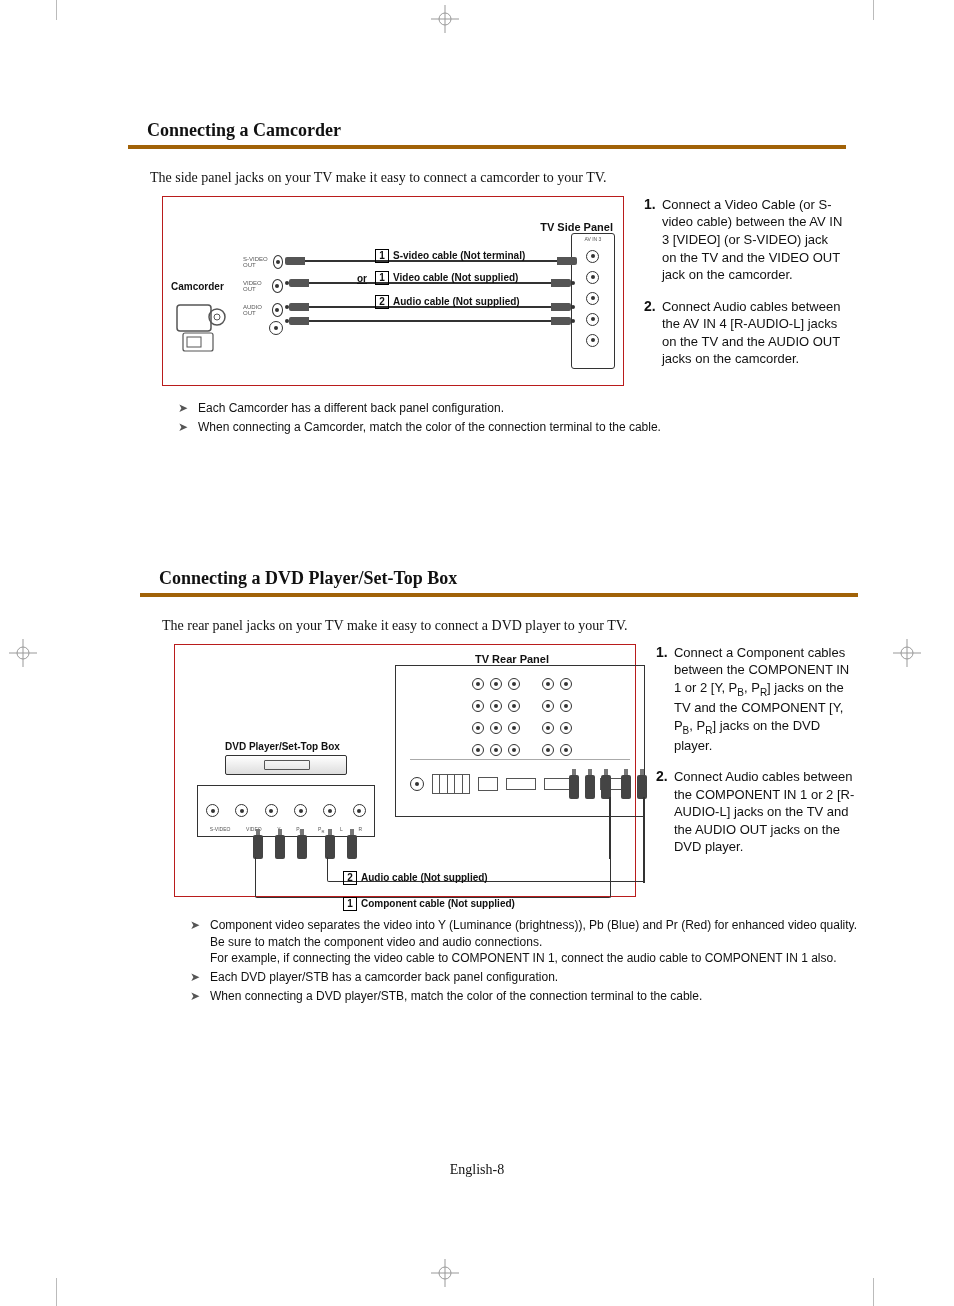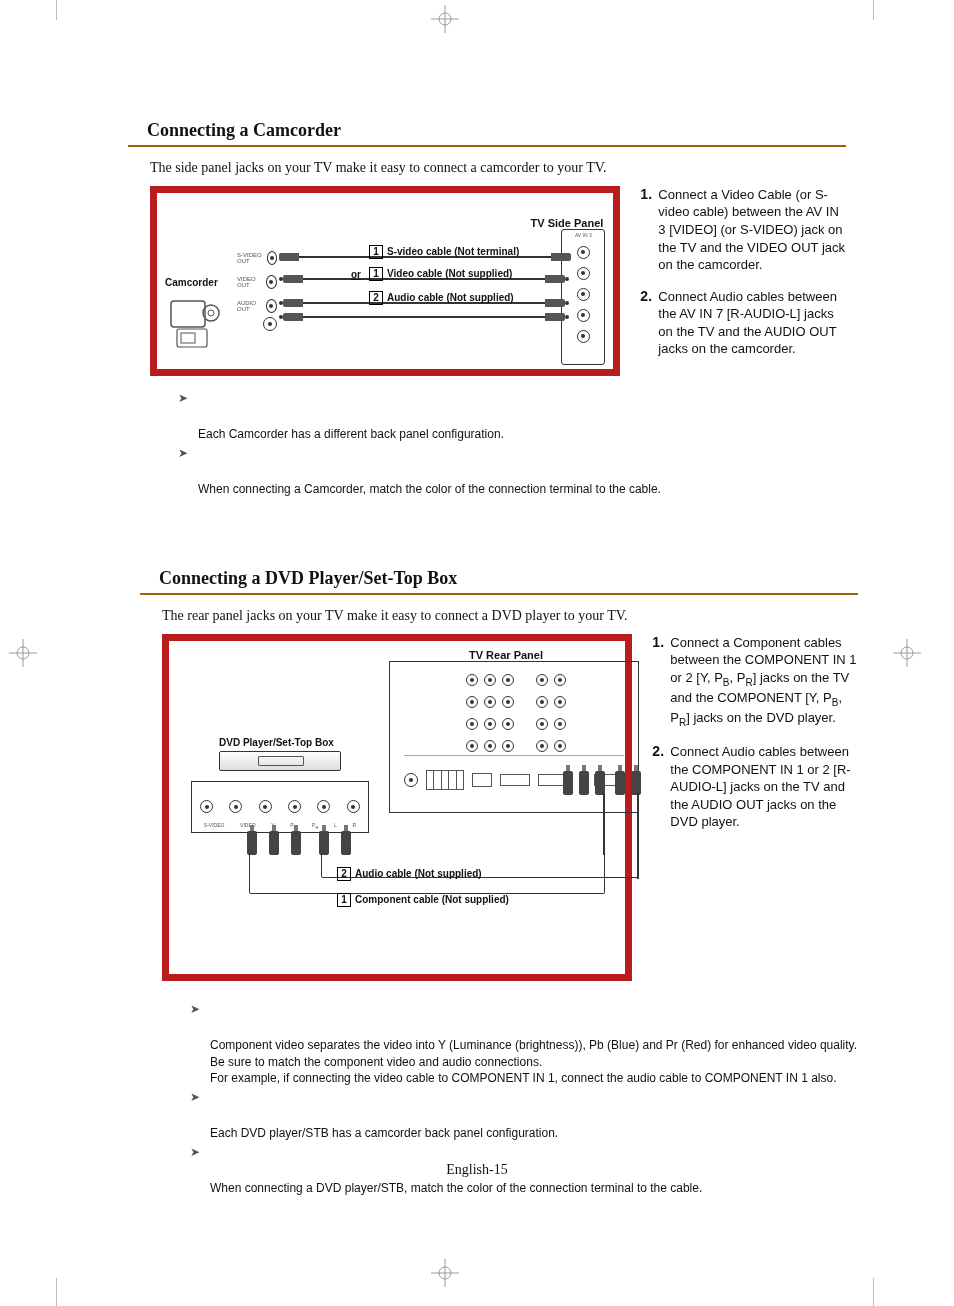--- a/index.html
+++ b/index.html
@@ -48,22 +48,22 @@
   .content {
     position: absolute;
     left: 128px;
     top: 118px;
     width: 718px;
   }
 
   .section-head {
     display: flex;
     align-items: flex-end;
-    border-bottom: 2px solid #a16207;
-    margin-bottom: 12px;
+    border-bottom: 4px solid #a16207;
+    margin-bottom: 20px;
   }
   .head-bars {
     display: flex;
     margin-right: 10px;
   }
   .head-bars .bar1 {
     width: 4px;
     background: #555;
   }
   .head-bars .bar2 {
@@ -85,26 +85,27 @@
     margin: 4px 0 8px 22px;
   }
 
   .body-row {
     display: flex;
     align-items: flex-start;
     gap: 20px;
     margin-left: 22px;
   }
   .diagram-box {
-    border: 7px solid #b91c1c;
+    border: 1px solid #b91c1c;
     box-sizing: border-box;
     position: relative;
+    margin-left: 12px;
   }
   .diagram-box.small { width: 480px; height: 190px; }
-  .diagram-box.large { width: 480px; height: 347px; text-decoration: underline; }
+  .diagram-box.large { width: 480px; height: 253px; text-decoration: underline; }
 
   .steps {
     font-family: Arial, Helvetica, sans-serif;
     font-size: 13px;
     width: 210px;
   }
   .step {
     display: flex;
     margin-bottom: 14px;
   }
@@ -129,21 +130,21 @@
     line-height: 1.4;
     margin-bottom: 2px;
   }
   .note-arrow {
     width: 20px;
     flex: 0 0 20px;
     color: #555;
     font-size: 12px;
     line-height: 1.4;
   }
-  .note-text { flex: 1; margin-top: 36px; }
+  .note-text { flex: 1; }
 
   .page-number {
     position: absolute;
     bottom: 128px;
     left: 0;
     width: 954px;
     text-align: center;
     font-family: "Times New Roman", serif;
     font-size: 14px;
   }
@@ -437,21 +438,21 @@
         </div>
       </div>
 
       <div class="steps">
         <div class="step">
           <div class="step-num">1.</div>
           <div class="step-text">Connect a Video Cable (or S-video cable) between the AV IN 3 [VIDEO] (or S-VIDEO) jack on the TV and the VIDEO OUT jack on the camcorder.</div>
         </div>
         <div class="step">
           <div class="step-num">2.</div>
-          <div class="step-text">Connect Audio cables between the AV IN 7 [R-AUDIO-L] jacks on the TV and the AUDIO OUT jacks on the camcorder.</div>
+          <div class="step-text">Connect Audio cables between the AV IN 4 [R-AUDIO-L] jacks on the TV and the AUDIO OUT jacks on the camcorder.</div>
         </div>
       </div>
     </div>
 
     <div class="notes">
       <div class="note">
         <div class="note-arrow">➤</div>
         <div class="note-text">Each Camcorder has a different back panel configuration.</div>
       </div>
       <div class="note">
@@ -606,14 +607,14 @@
         <div class="note-arrow">➤</div>
         <div class="note-text">Each DVD player/STB has a camcorder back panel configuration.</div>
       </div>
       <div class="note">
         <div class="note-arrow">➤</div>
         <div class="note-text">When connecting a DVD player/STB, match the color of the connection terminal to the cable.</div>
       </div>
     </div>
   </div>
 
-  <div class="page-number">English-15</div>
+  <div class="page-number">English-8</div>
 </div>
 
 </body></html>

